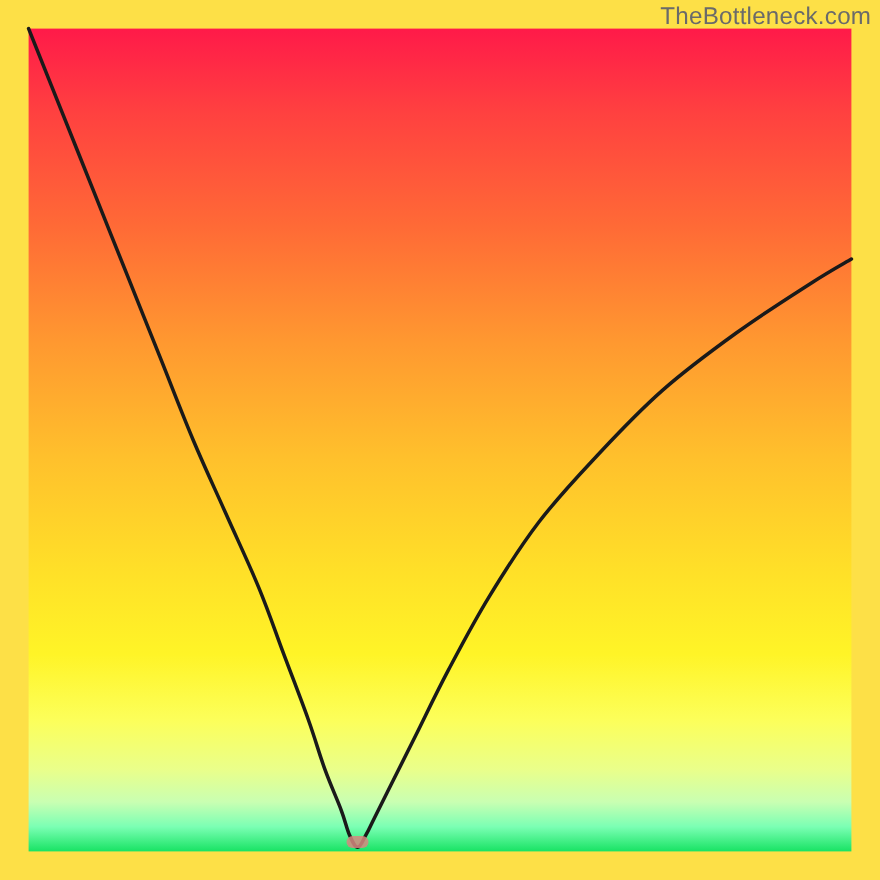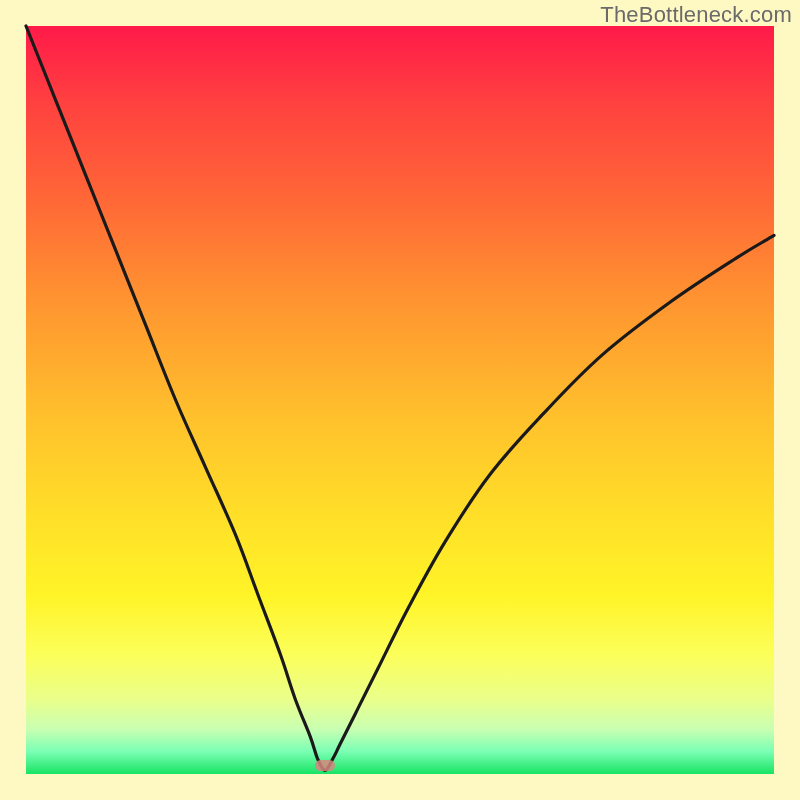--- a/index.html
+++ b/index.html
@@ -7,21 +7,21 @@
     width: 800px;
     height: 800px;
     background: #000;
     position: relative;
     overflow: hidden;
     font-family: Arial, Helvetica, sans-serif;
   }
   .frame {
     position: absolute;
     inset: 0;
-    background: #fef9c3;
+    background: #fde047;
   }
   .plot-area {
     position: absolute;
     left: 26px;
     top: 26px;
     width: 748px;
     height: 748px;
     background: linear-gradient(
       to bottom,
       #ff1a49 0%,

